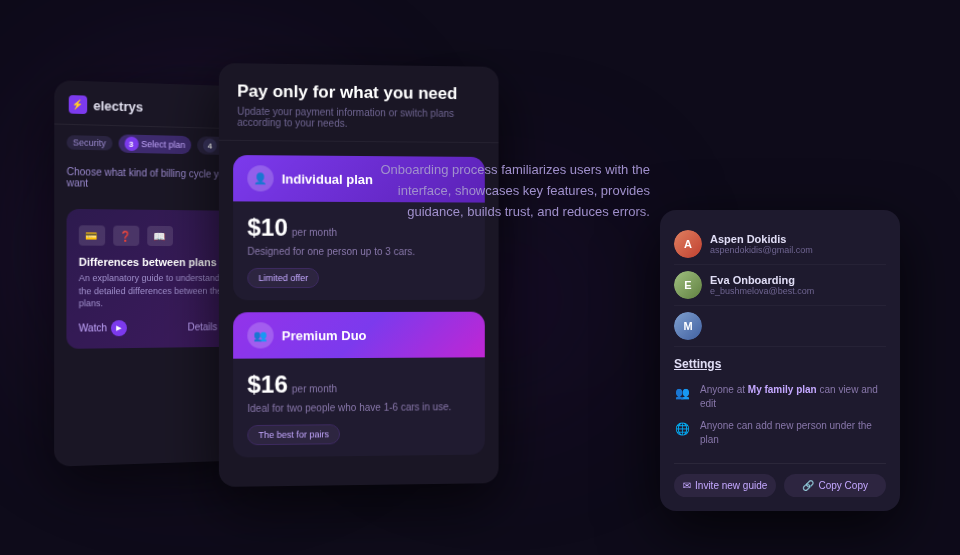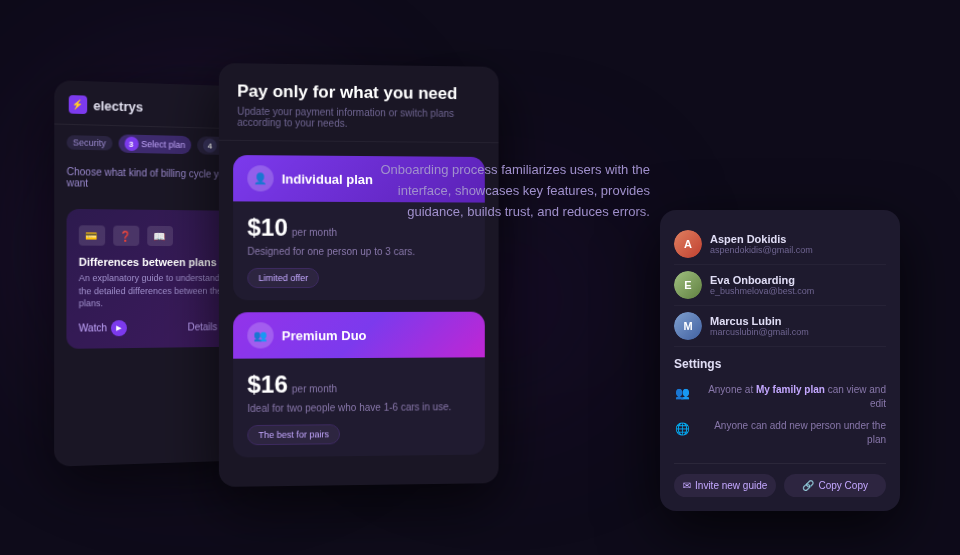--- a/index.html
+++ b/index.html
@@ -314,39 +314,39 @@
     }
 
     .settings-section {
       margin-top: 10px;
     }
     .settings-title {
       font-size: 12px;
       font-weight: 700;
       color: #e0ddf5;
       margin-bottom: 8px;
+      text-decoration: underline;
     }
     .settings-item {
       display: flex;
       align-items: flex-start;
       gap: 8px;
       padding: 4px 0;
     }
     .settings-icon {
       width: 18px; height: 18px;
       flex-shrink: 0;
       display: flex; align-items: center; justify-content: center;
       font-size: 12px;
       margin-top: 1px;
     }
     .settings-text {
       font-size: 10px;
       color: #8877aa;
       line-height: 1.4;
-      text-align: right;
     }
     .settings-highlight {
       color: #c4a8ff;
       font-weight: 600;
     }
 
     .card-right-footer {
       display: flex;
       gap: 8px;
       margin-top: 12px;
@@ -498,24 +498,20 @@
         </div>
         <div class="user-info">
           <div class="user-name">Eva Onboarding</div>
           <div class="user-email">e_bushmelova@best.com</div>
         </div>
       </div>
       <div class="user-item">
         <div class="user-avatar">
           <div class="avatar-letter avatar-c">M</div>
         </div>
-        <div class="user-info">
-          <div class="user-name">Marcus Lubin</div>
-          <div class="user-email">marcuslubin@gmail.com</div>
-        </div>
       </div>
     </div>
 
     <div class="settings-section">
       <div class="settings-title">Settings</div>
       <div class="settings-item">
         <div class="settings-icon">👥</div>
         <div class="settings-text">
           <span>Anyone at </span>
           <span class="settings-highlight">My family plan</span>

